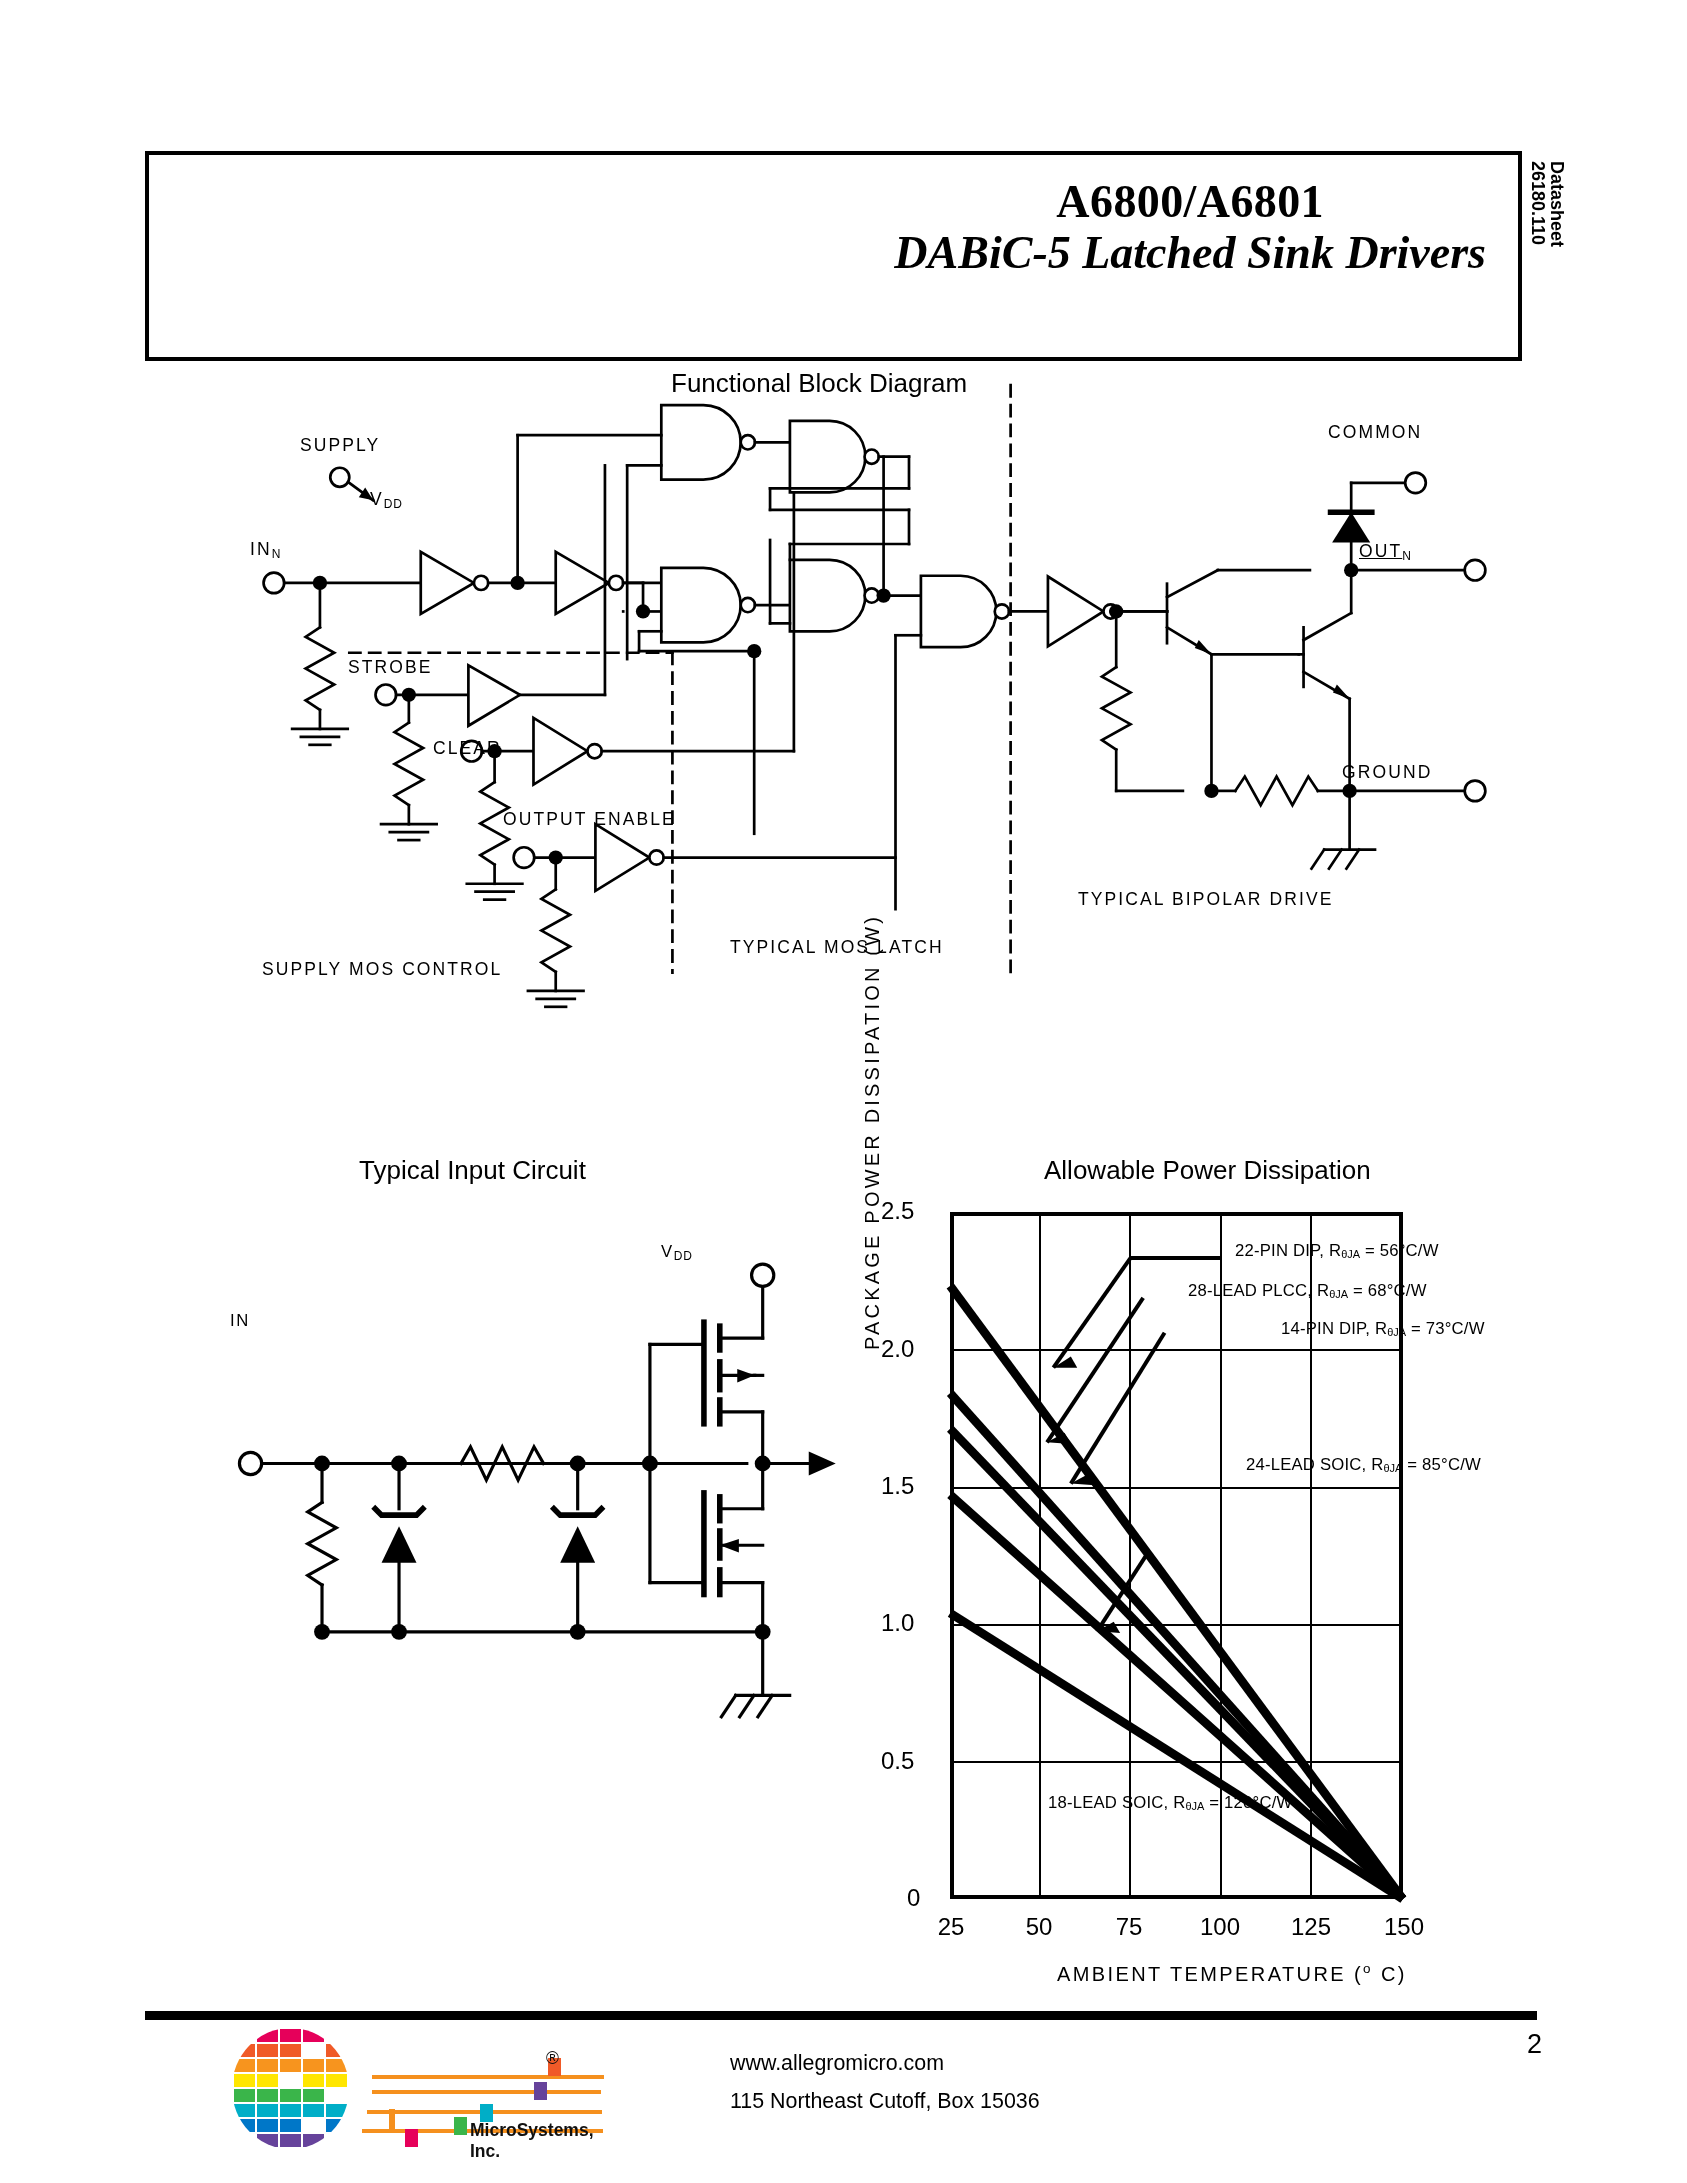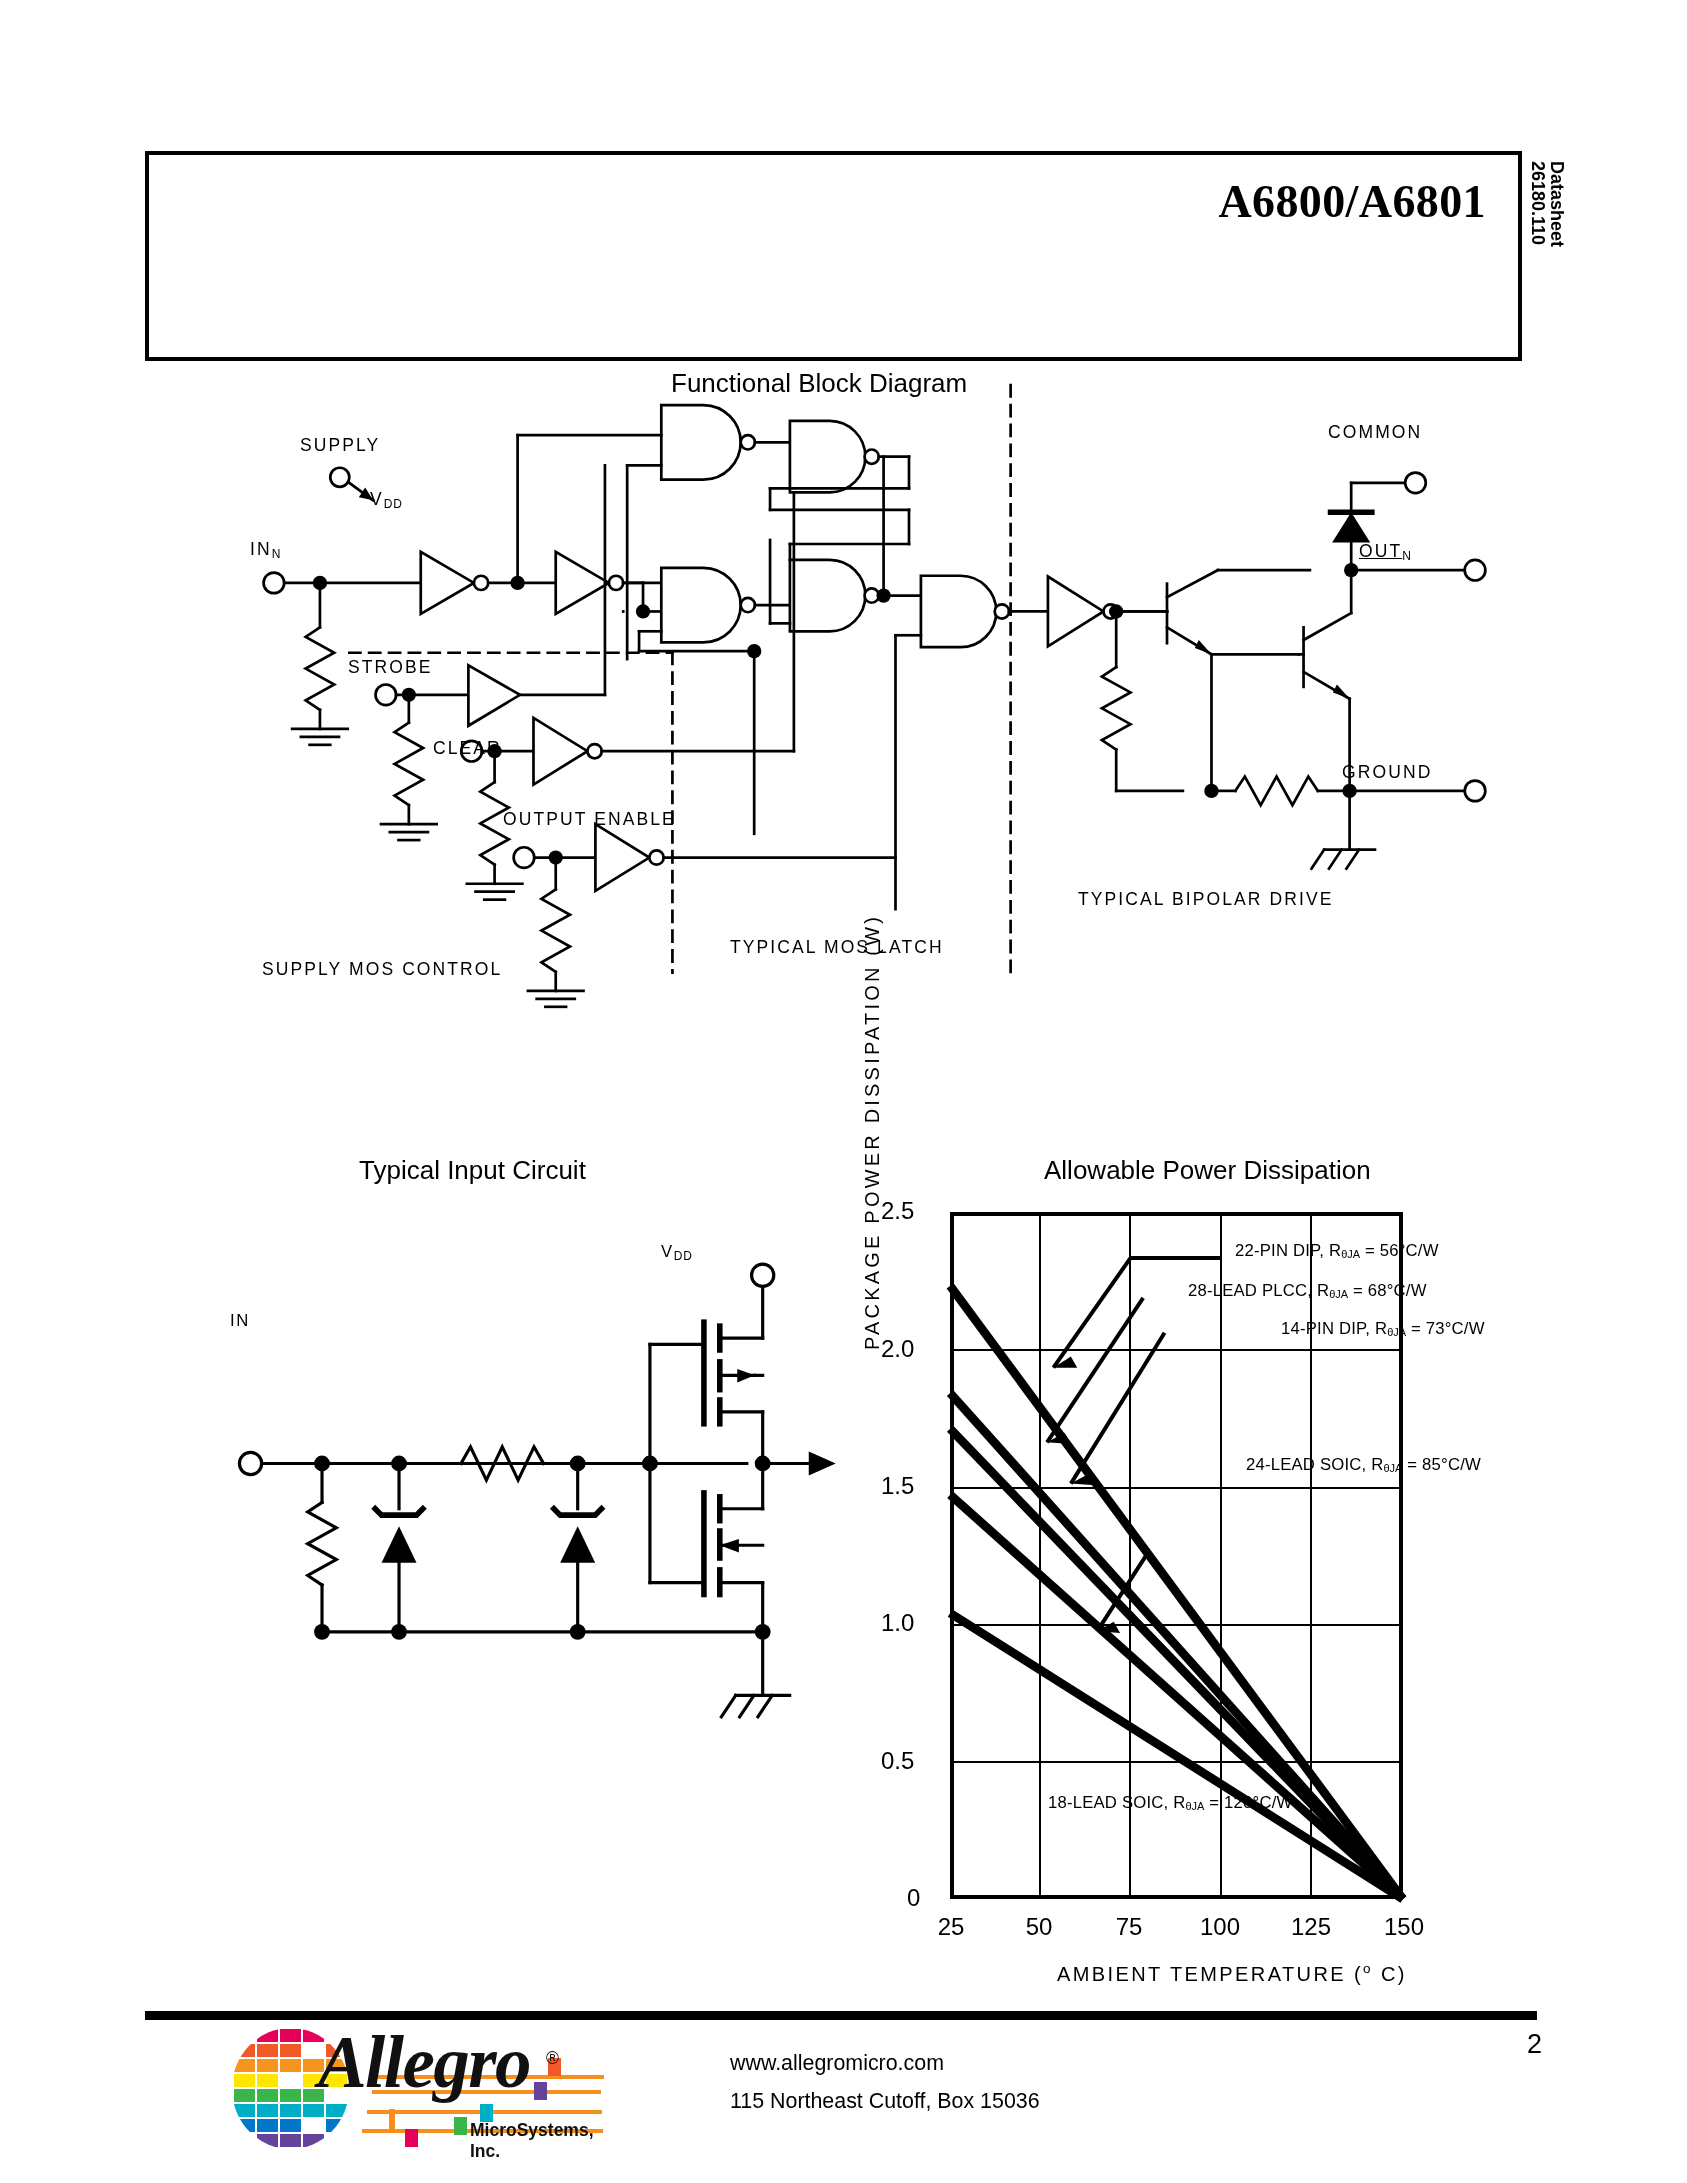--- a/index.html
+++ b/index.html
@@ -71,20 +71,21 @@
   svg{position:absolute;left:0;top:0;overflow:visible;}
 </style>
 </head>
 <body>
 
 <div class="page">
 
   <div class="header-box">
     <div class="hdr-title-wrap">
       <div class="hdr-line1">A6800/A6801</div>
+      <div class="hdr-line2">DABiC-5 Latched Sink Drivers</div>
     </div>
   </div>
   <div class="hdr-vert">
     <span class="v1">Datasheet</span>
     <span class="v2">26180.110</span>
   </div>
 
   <div class="sec-title" style="left:671px;top:368px;">Functional Block Diagram</div>
 
   <svg width="1687" height="953" style="left:0;top:389px;" viewBox="0 0 2125 1200">
@@ -506,21 +507,20 @@
     <div class="logo-bar" style="left:140px;top:49px;width:232px;"></div>
     <div class="logo-bar" style="left:140px;top:64px;width:229px;"></div>
     <div class="logo-bar" style="left:135px;top:84px;width:235px;"></div>
     <div class="logo-bar" style="left:130px;top:103px;width:241px;"></div>
     <div class="logo-bar" style="left:157px;top:83px;width:5.6px;height:24px;"></div>
     <div class="logo-chip" style="left:316px;top:32px;background:#F05A28;"></div>
     <div class="logo-chip" style="left:302px;top:56px;background:#66439B;"></div>
     <div class="logo-chip" style="left:248px;top:78px;background:#00AEC7;"></div>
     <div class="logo-chip" style="left:222px;top:91px;background:#3AB54A;"></div>
     <div class="logo-chip" style="left:173px;top:103px;background:#E6005A;"></div>
-    <div class="logo-word">Allegro</div>
     <div class="logo-reg">®</div>
     <div class="logo-sub">MicroSystems, Inc.</div>
   </div>
 
   <div class="foot-text" style="left:730px;top:2048px;">www.allegromicro.com</div>
   <div class="foot-text" style="left:730px;top:2086px;">115 Northeast Cutoff, Box 15036</div>
 
   <div class="page-num">2</div>
 
 </div>

